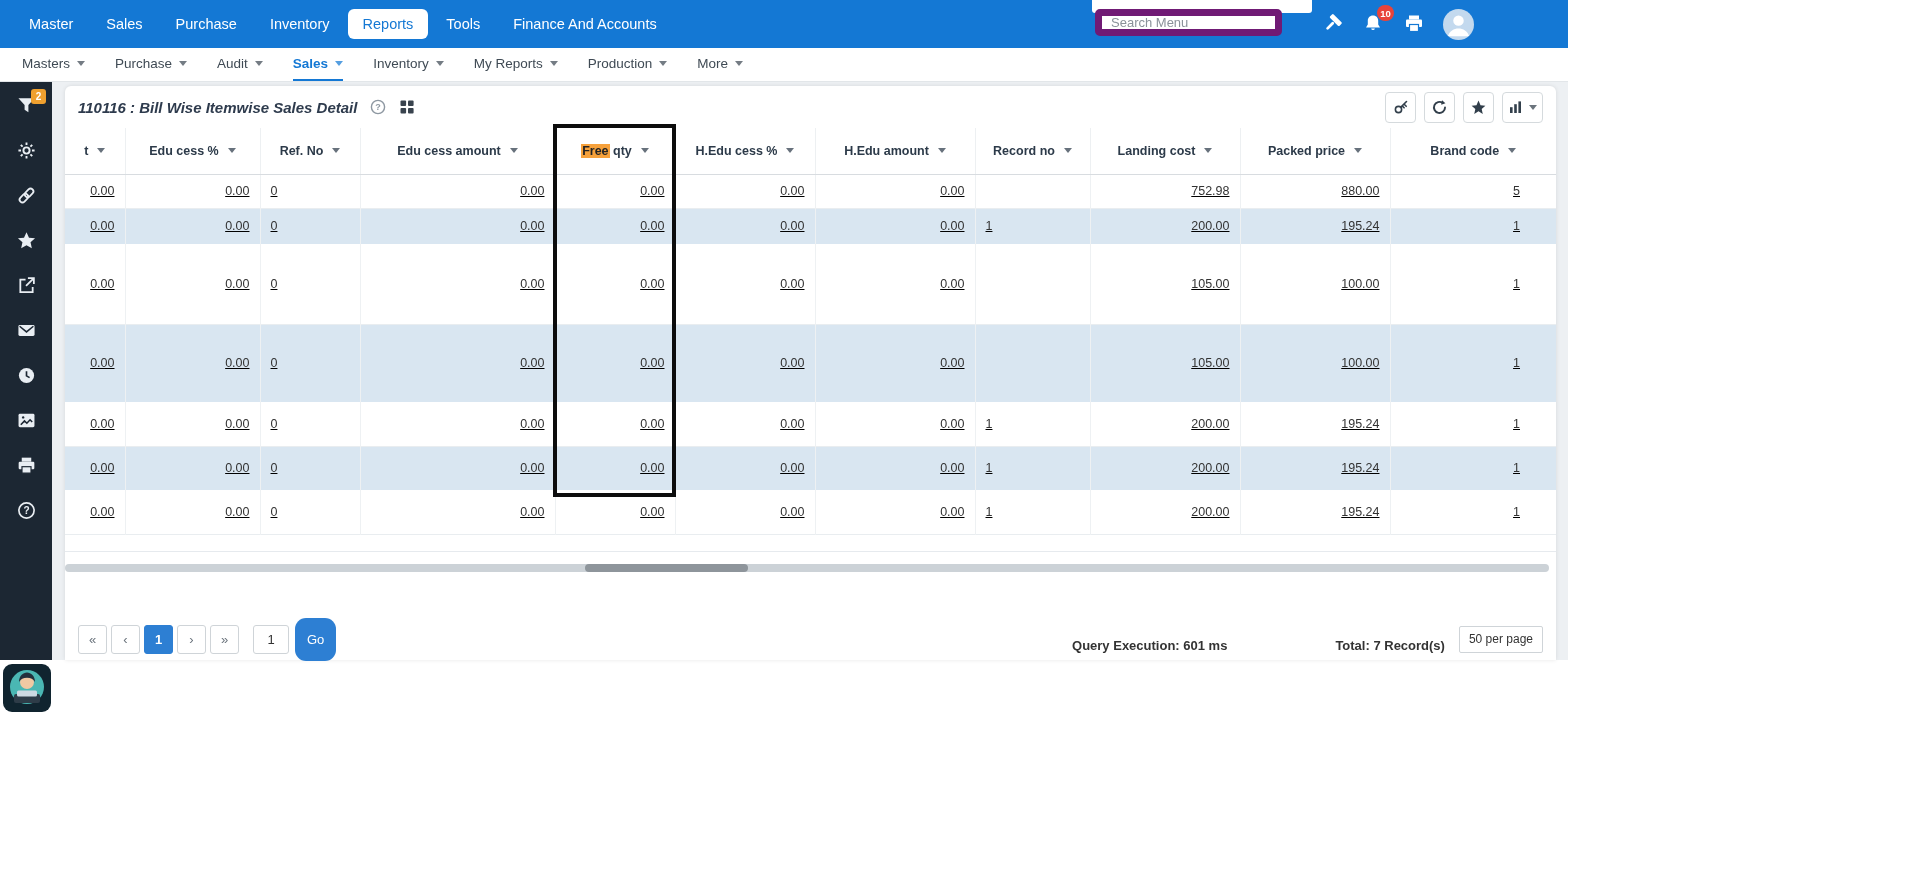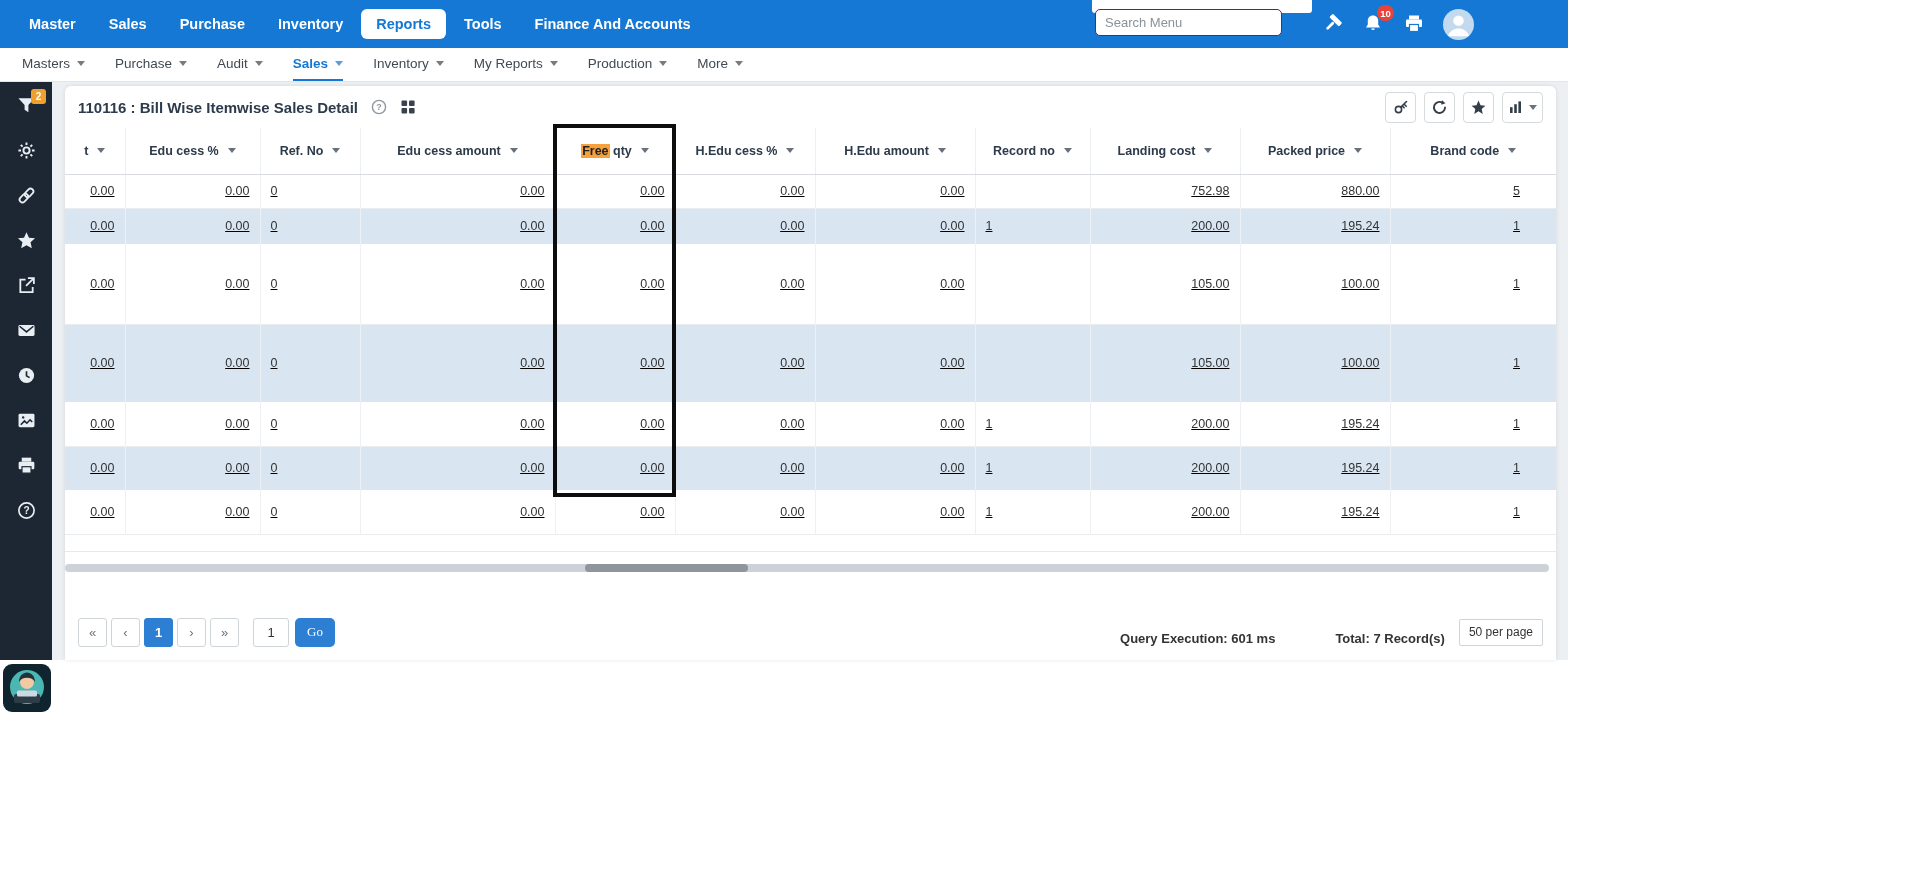--- a/index.html
+++ b/index.html
@@ -3,28 +3,28 @@
 <meta charset="utf-8">
 <style>
   * { box-sizing: border-box; margin: 0; padding: 0; }
   html,body { width:1920px; height:880px; background:#ffffff; overflow:hidden;
     font-family:"Liberation Sans","DejaVu Sans",sans-serif; }
   .app { position:relative; width:1568px; height:720px; background:#fff; }
 
   
   .topbar { position:absolute; left:0; top:0; width:1568px; height:48px; background:#1478d4;
     display:flex; align-items:center; }
-  .topnav-item { color:#fff; font-weight:700; font-size:14.5px; padding:7px 15px; margin-left:3px;
+  .topnav-item { color:#fff; font-weight:400; font-size:14.5px; padding:7px 15px; margin-left:3px;
     border-radius:6px; cursor:pointer; white-space:nowrap; }
   .topnav-item:first-child { margin-left:14px; }
   .topnav-item.active { background:#fff; color:#1478d4; }
   .search-panel { position:absolute; left:1092px; top:0; width:220px; height:13px; background:#fff;
     border-radius:0 0 3px 3px; }
   .search-input { position:absolute; left:1095px; top:9px; width:187px; height:27px;
-    border:1px solid #701a75; border-radius:5px; padding:0 9px; font-size:13px; color:#333;
+    border:7px solid #701a75; border-radius:5px; padding:0 9px; font-size:13px; color:#333;
     font-family:"Liberation Sans",sans-serif; background:#fff; }
   .search-input::placeholder { color:#8a929a; }
   .topbar-icons { position:absolute; left:1320px; top:0; height:48px; display:flex; align-items:center; gap:17px; }
   .tb-ic { position:relative; width:24px; height:24px; display:flex; align-items:center; justify-content:center; cursor:pointer; }
   .bell-badge { position:absolute; top:-7px; right:-9px; min-width:17px; height:16px; padding:0 3px;
     background:#e8433a; border-radius:9px; color:#fff; font-size:9.5px; font-weight:700;
     display:flex; align-items:center; justify-content:center; }
   .avatar { width:31px; height:31px; border-radius:50%; background:#c3d9ee; overflow:hidden;
     display:flex; align-items:flex-end; justify-content:center; cursor:pointer; }
 
@@ -43,21 +43,21 @@
   .sicon { position:relative; width:20px; height:20px; display:flex; align-items:center; justify-content:center; cursor:pointer; }
   .filter-badge { position:absolute; top:-6px; right:-10px; min-width:15px; height:15px;
     background:#efa02f; border-radius:3px; color:#fff; font-size:10px; font-weight:700;
     display:flex; align-items:center; justify-content:center; padding:0 2px; }
 
   
   .main { position:absolute; left:52px; top:82px; width:1516px; height:578px; background:#edf0f3; }
   .card { position:absolute; left:13px; top:4px; width:1491px; bottom:0; background:#fff;
     border-radius:6px 6px 0 0; box-shadow:0 0 4px rgba(0,0,0,.10); }
   .card-header { height:42px; display:flex; align-items:center; padding:0 13px; }
-  .report-title { font-size:15px; font-weight:700; color:#2e3b4d; }
+  .report-title { font-size:15px; font-weight:700; color:#2e3b4d;font-style:italic; }
   .hd-ic { margin-left:13px; display:flex; align-items:center; cursor:pointer; }
   .toolbar { margin-left:auto; display:flex; gap:8px; }
   .tool-btn { height:31px; min-width:31px; border:1px solid #d5dadd; border-radius:4px; background:#fff;
     display:flex; align-items:center; justify-content:center; gap:5px; cursor:pointer; padding:0 5px; color:#323f4b; }
 
   
   table.report { width:100%; border-collapse:collapse; table-layout:fixed; }
   th { height:46px; font-size:12.5px; font-weight:700; color:#2c3a49; background:#fff;
     border-bottom:1px solid #d8dce0; border-right:1px solid #edf0f2; cursor:pointer; }
   .th-in { display:flex; align-items:center; justify-content:center; gap:9px; padding:0 4px; }
@@ -74,25 +74,25 @@
   .hscroll-thumb { position:absolute; left:520px; top:0; width:163px; height:8px; background:#8e959b; border-radius:4px; cursor:grab; }
 
   
   .card-footer { display:flex; align-items:center; margin-top:46px; padding:0 13px; }
   .pg { width:29px; height:29px; border:1px solid #cfd4d8; border-radius:3px; background:#fff; color:#6a737c;
     font-size:13px; display:flex; align-items:center; justify-content:center; margin-right:4px; cursor:pointer;
     font-family:"Liberation Sans",sans-serif; }
   .pg.active { background:#2d7fd3; border-color:#2d7fd3; color:#fff; font-weight:700; }
   .pg-input { width:36px; height:29px; border:1px solid #cfd4d8; border-radius:3px; text-align:center;
     font-size:13px; margin:0 6px 0 10px; color:#333; font-family:"Liberation Sans",sans-serif; }
-  .go { height:29px; padding:0 12px; background:#2d7fd3; color:#fff; border:none; border-radius:5px;
-    font-size:13px; cursor:pointer; font-family:Liberation Serif, serif; }
+  .go { height:43px; padding:0 12px; background:#2d7fd3; color:#fff; border:none; border-radius:11px;
+    font-size:13px; cursor:pointer; font-family:Liberation Sans, sans-serif; }
   .f-right { margin-left:auto; display:flex; align-items:flex-end; }
   .q-exec { font-size:13px; font-weight:700; color:#333; }
-  .total { font-size:13px; font-weight:700; color:#333; margin-left:60px; }
+  .total { font-size:13px; font-weight:700; color:#333; margin-left:108px; }
   .per-page { margin-left:14px; height:27px; border:1px solid #cfd4d8; border-radius:2px; background:#fff;
     display:flex; align-items:center; padding:0 9px; font-size:12px; color:#333; cursor:pointer; }
 
   
   .annotation { position:absolute; left:553px; top:124px; width:123px; height:373px;
     border:4px solid #0d0d0d; pointer-events:none; z-index:60; }
 
   
   .bot { position:absolute; left:2px; top:663px; width:50px; height:50px; cursor:pointer; }
 </style>

